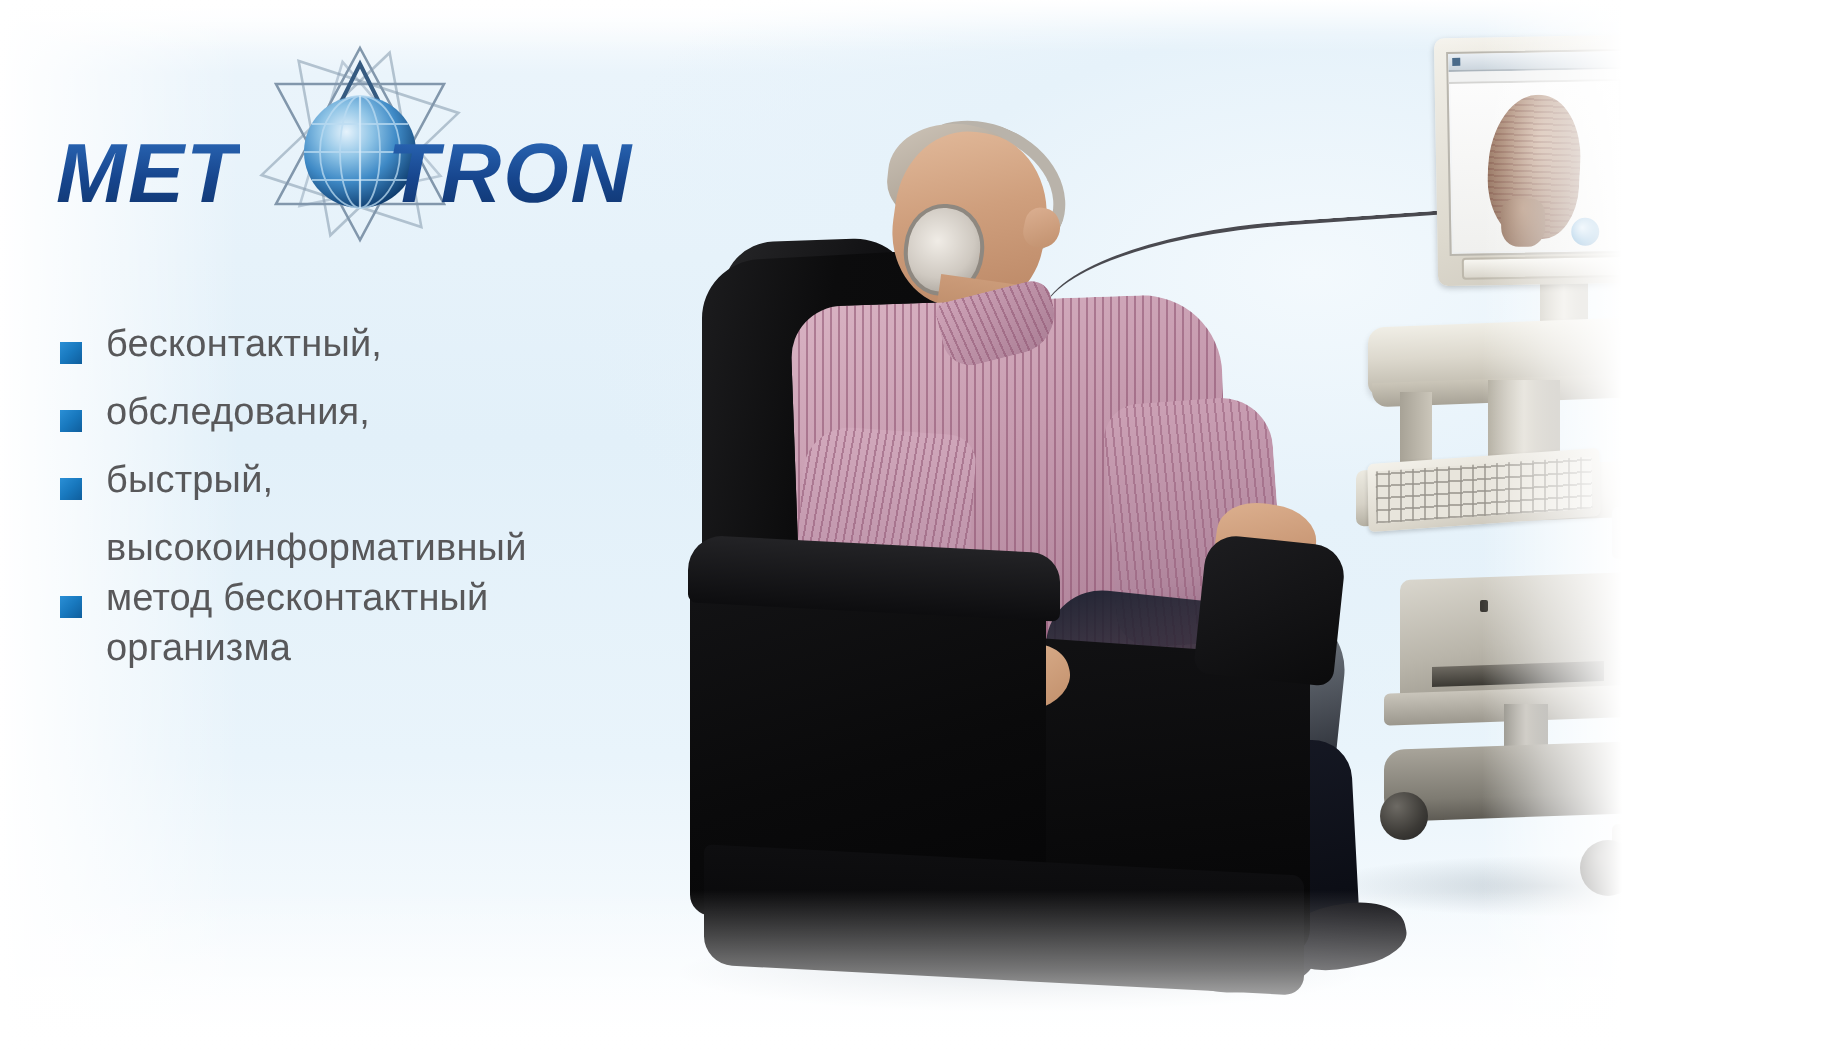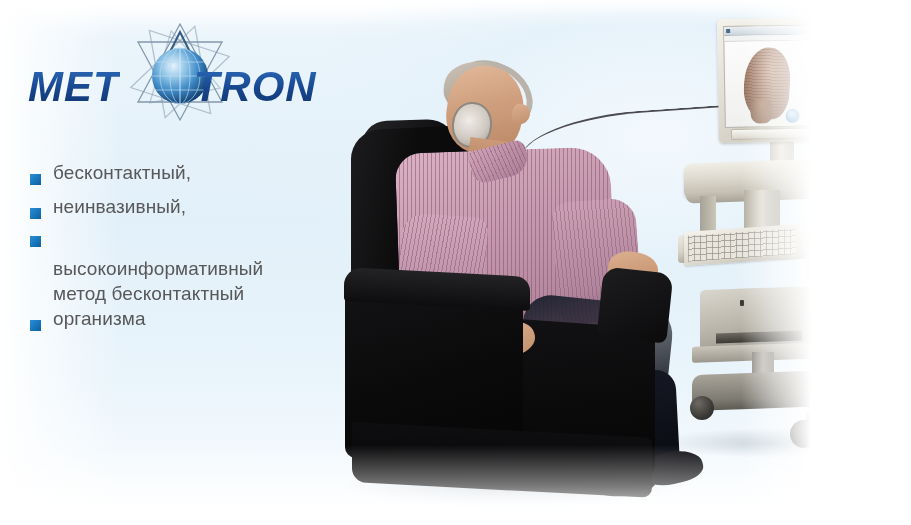--- a/index.html
+++ b/index.html
@@ -61,21 +61,21 @@
   #logo-word .tail{
     background:linear-gradient(180deg,#2f6fbf 0%, #17468e 55%, #0f336b 100%);
     -webkit-background-clip:text;background-clip:text;color:transparent;
   }
 
   
   #features{
     position:absolute;left:30px;top:160px;width:300px;
   }
   .feature-row{
-    display:flex;align-items:flex-end;
+    display:flex;align-items:center;
     margin-bottom:9px;
   }
   .feature-bullet{
     flex:0 0 auto;
     width:11px;height:11px;margin-top:8px;margin-right:12px;
     background:linear-gradient(135deg,#2a8fd6 0%, #1878be 50%, #0f5e9c 100%);
   }
   .feature-text{
     font-family:"Liberation Sans",sans-serif;
     font-size:19px;line-height:25px;
@@ -620,24 +620,25 @@
     </div>
   </div>
 
   <ul id="features" style="list-style:none;margin:0;padding:0;">
     <li class="feature-row">
       <span class="feature-bullet"></span>
       <span class="feature-text">бесконтактный,</span>
     </li>
     <li class="feature-row">
       <span class="feature-bullet"></span>
-      <span class="feature-text">неинвазивный,</span>
+      <span class="feature-text">обследования,</span>
     </li>
     <li class="feature-row">
       <span class="feature-bullet"></span>
+      <span class="feature-text">быстрый,</span>
     </li>
     <li class="feature-row">
       <span class="feature-bullet"></span>
       <span class="feature-text" style="max-width:262px;display:inline-block;">высокоинформативный метод бесконтактный организма</span>
     </li>
   </ul>
 
 </div>
 
 </body></html>

